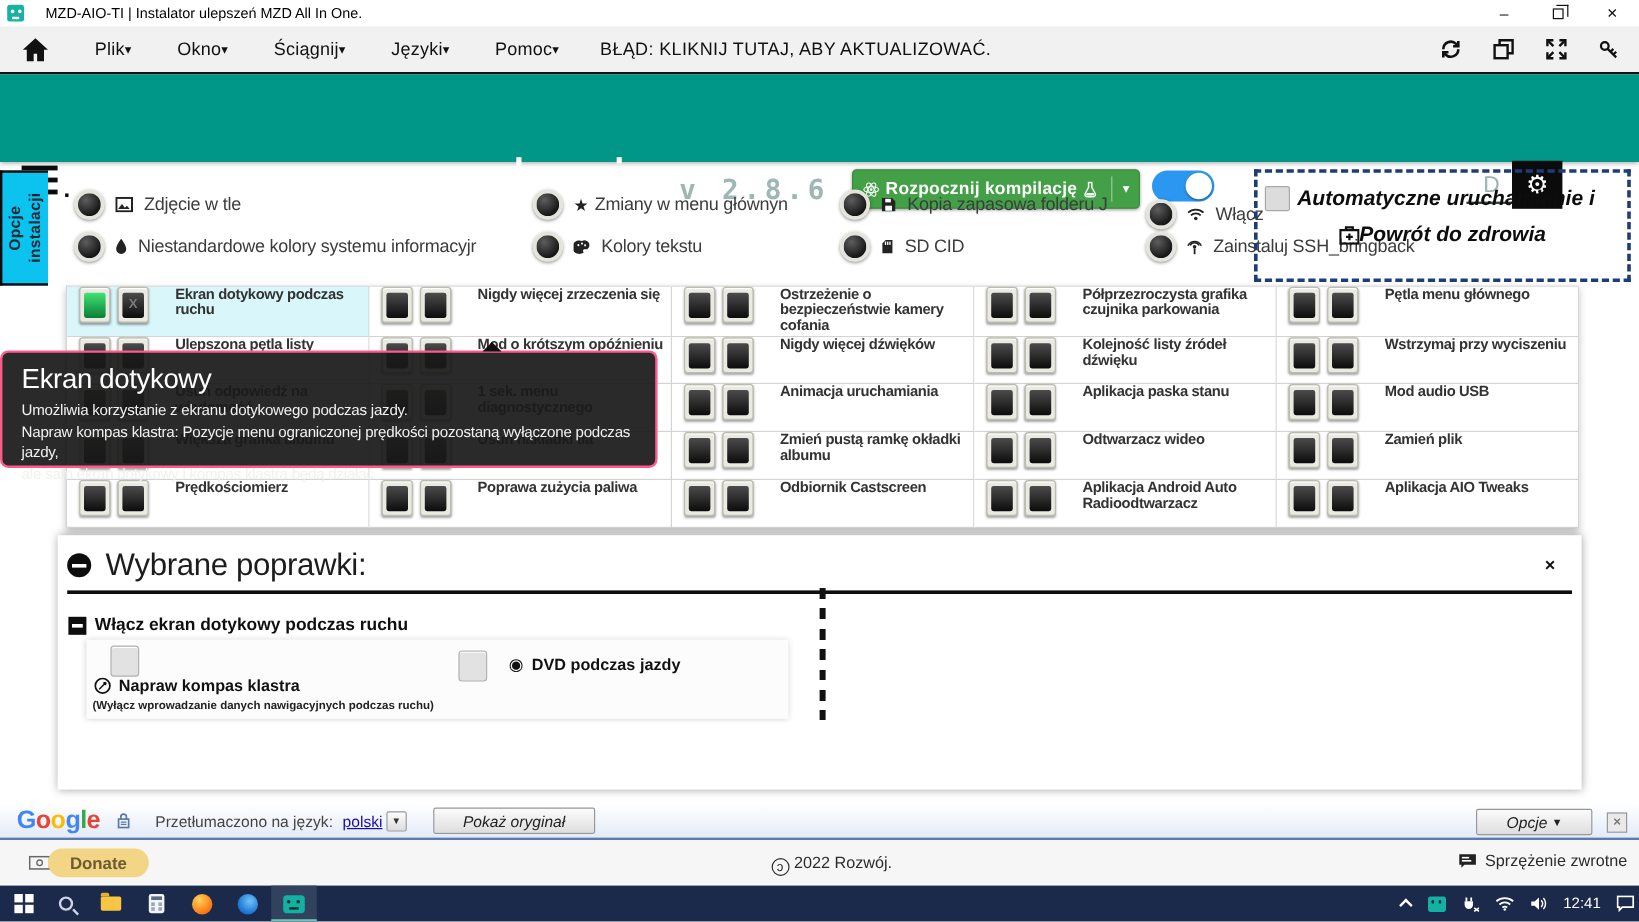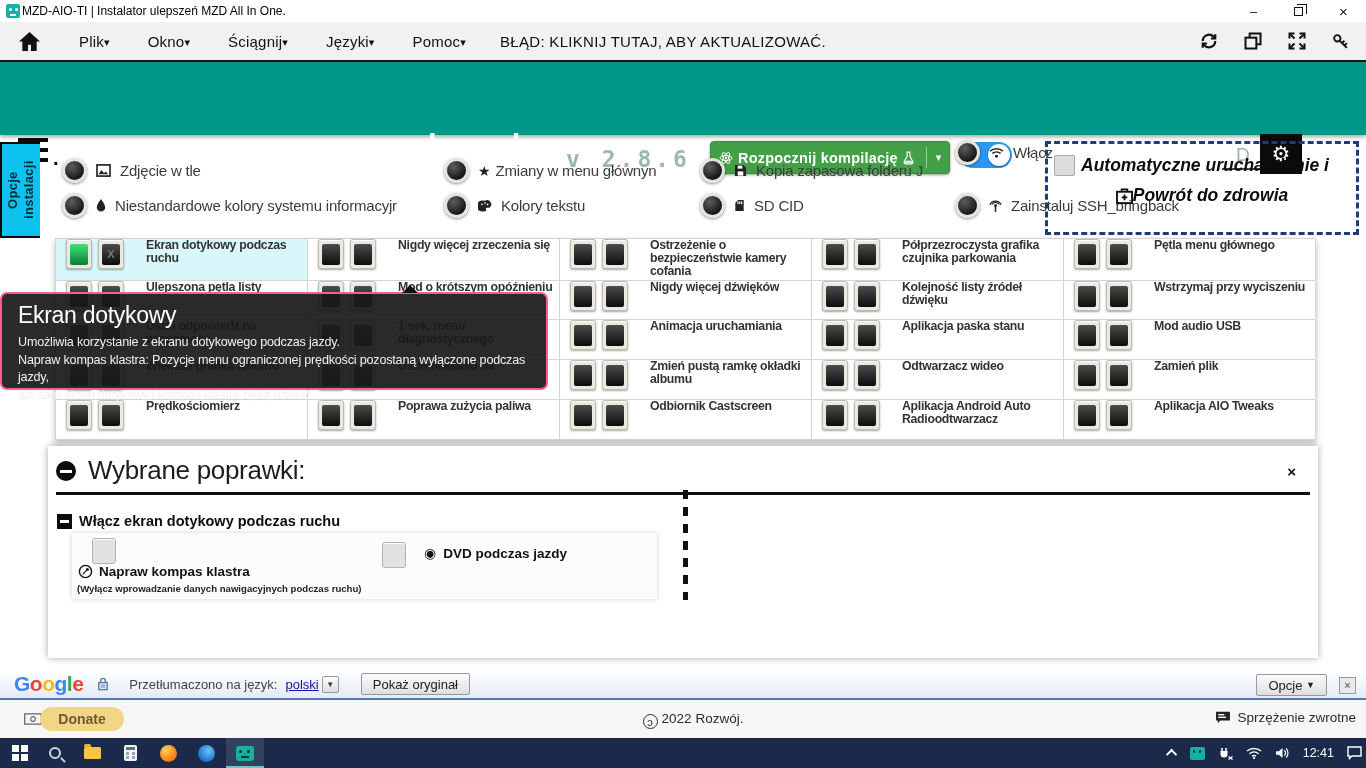--- a/index.html
+++ b/index.html
@@ -4,21 +4,21 @@
 <style>
   * { margin:0; padding:0; box-sizing:border-box; }
   body { background:#222; font-family:"Liberation Sans", sans-serif; }
   #screen { position:relative; width:1366px; height:768px; background:#fff; overflow:hidden; margin:0 auto; }
 
   
   .titlebar { position:absolute; left:0; top:0; width:1366px; height:22px; background:#fff; display:flex; align-items:center; }
   .app-ico { width:14px; height:14px; margin-left:6px; background:#16b3a4; border-radius:2px; position:relative; }
   .app-ico::before { content:""; position:absolute; left:2.5px; top:4px; width:3px; height:3px; background:#fff; border-radius:50%; box-shadow:6px 0 0 #fff; }
   .app-ico::after { content:""; position:absolute; left:4px; bottom:2.5px; width:6px; height:1.5px; background:#fff; }
-  .titlebar-text { font-size:12px; color:#000; margin-left:2px; }
+  .titlebar-text { font-size:12px; color:#000; margin-left:18px; }
   .win-controls { position:absolute; right:0; top:0; height:22px; display:flex; }
   .win-btn { width:45px; height:22px; display:flex; align-items:center; justify-content:center; font-size:13px; color:#111; }
   .restore-glyph { width:9px; height:9px; border:1.2px solid #111; position:relative; background:#fff; }
   .restore-glyph::before { content:""; position:absolute; left:2px; top:-4px; width:9px; height:9px; border:1.2px solid #111; border-bottom:none; border-left:none; }
 
   
   .menubar { position:absolute; left:0; top:22px; width:1366px; height:40px; background:#f1f1f1; display:flex; align-items:center; border-bottom:2px solid #161616; }
   .menubar .home { margin-left:18px; display:flex; align-items:center; }
   .menu-item { font-size:15px; color:#111; margin-left:38px; letter-spacing:.2px; }
   .menu-item .caret { font-size:11px; vertical-align:1px; }
@@ -93,21 +93,21 @@
   .compass-note { position:absolute; left:5px; top:50px; font-size:9.6px; font-weight:700; color:#222; }
   .dash-vline { position:absolute; left:683px; top:490px; width:5px; height:110px; background:repeating-linear-gradient(180deg,#111 0 9px,transparent 9px 17px); }
 
   
   .gbar { position:absolute; left:0; top:670px; width:1366px; height:30px; background:linear-gradient(#ffffff,#e3ebf8); border-bottom:2px solid #5b79b5; display:flex; align-items:center; }
   .glogo { margin-left:14px; font-size:21px; font-weight:700; letter-spacing:-.5px; }
   .glogo .c0,.glogo .c3 { color:#4285F4; } .glogo .c1,.glogo .c5 { color:#EA4335; } .glogo .c2 { color:#FBBC05; } .glogo .c4 { color:#34A853; }
   .gtext { font-size:13px; color:#444; margin-left:20px; }
   .glang { font-size:13px; color:#1a0dab; text-decoration:underline; margin-left:8px; }
   .gdrop { width:17px; height:17px; background:linear-gradient(#fdfdfd,#dcdcdc); border:1px solid #9a9a9a; border-radius:2px; margin-left:3px; display:flex; align-items:center; justify-content:center; font-size:8px; color:#333; }
-  .gbtn { height:22px; background:linear-gradient(#fbfbfb,#dedede); border:1px solid #989898; border-radius:2px; font-size:13px; color:#222; display:flex; align-items:center; padding:0 11px; margin-left:22px; }
+  .gbtn { height:22px; background:linear-gradient(#fbfbfb,#dedede); border:1px solid #989898; border-radius:2px; font-size:13px; color:#222; display:flex; align-items:center; padding:0 24px; margin-left:22px;font-style:italic; }
   .gright { position:absolute; right:10px; top:4px; display:flex; align-items:center; gap:12px; }
   .gclose { width:17px; height:17px; border:1px solid #9a9a9a; background:#e9e9e9; color:#777; font-size:11px; font-weight:700; display:flex; align-items:center; justify-content:center; }
 
   
   .footer { position:absolute; left:0; top:700px; width:1366px; height:38px; background:#f6f6f6; }
   .money-ico { position:absolute; left:24px; top:13px; }
   .donate { position:absolute; left:40px; top:7px; width:84px; height:24px; background:#f3d586; border-radius:12px; display:flex; align-items:center; justify-content:center; font-size:14px; font-weight:700; color:#6d5c33; }
   .copyright { position:absolute; left:0; top:11px; width:1366px; text-align:center; font-size:13.5px; color:#2b2b2b;padding-left:20px; }
   .copyleft { display:inline-block; width:15px; height:15px; border:1.5px solid #2b2b2b; border-radius:50%; font-size:11px; line-height:14px; text-align:center; vertical-align:-3px; margin-right:4px; }
   .feedback { position:absolute; right:10px; top:10px; display:flex; align-items:center; gap:6px; font-size:13.5px; color:#2b2b2b; }
@@ -256,21 +256,21 @@
   </div>
   <div class="opt" style="left:700px; top:158px;">
     <span class="radio"></span>
     <svg width="13" height="13" viewBox="0 0 14 14">
         <path d="M1 1h9l3 3v9H1z" fill="#222"></path>
         <rect x="4" y="8" width="6" height="4.5" fill="#fff"></rect>
         <rect x="4" y="1.8" width="5" height="3.2" fill="#fff"></rect>
       </svg>
     <span class="opt-label">Kopia zapasowa folderu J</span>
   </div>
-  <div class="opt" style="left:955px; top:140px;">
+  <div class="opt" style="left:955px; top:166px;">
     <span class="radio"></span>
     <svg width="15" height="11" viewBox="0 0 16 12">
         <path d="M1 4.5a10.5 10.5 0 0 1 14 0" fill="none" stroke="#222" stroke-width="1.6"></path>
         <path d="M3.5 7a7 7 0 0 1 9 0" fill="none" stroke="#222" stroke-width="1.6"></path>
         <circle cx="8" cy="10" r="1.6" fill="#222"></circle>
       </svg>
     <span class="opt-label">Włącz</span>
   </div>
   <div class="opt" style="left:62px; top:193px;">
     <span class="radio"></span>

